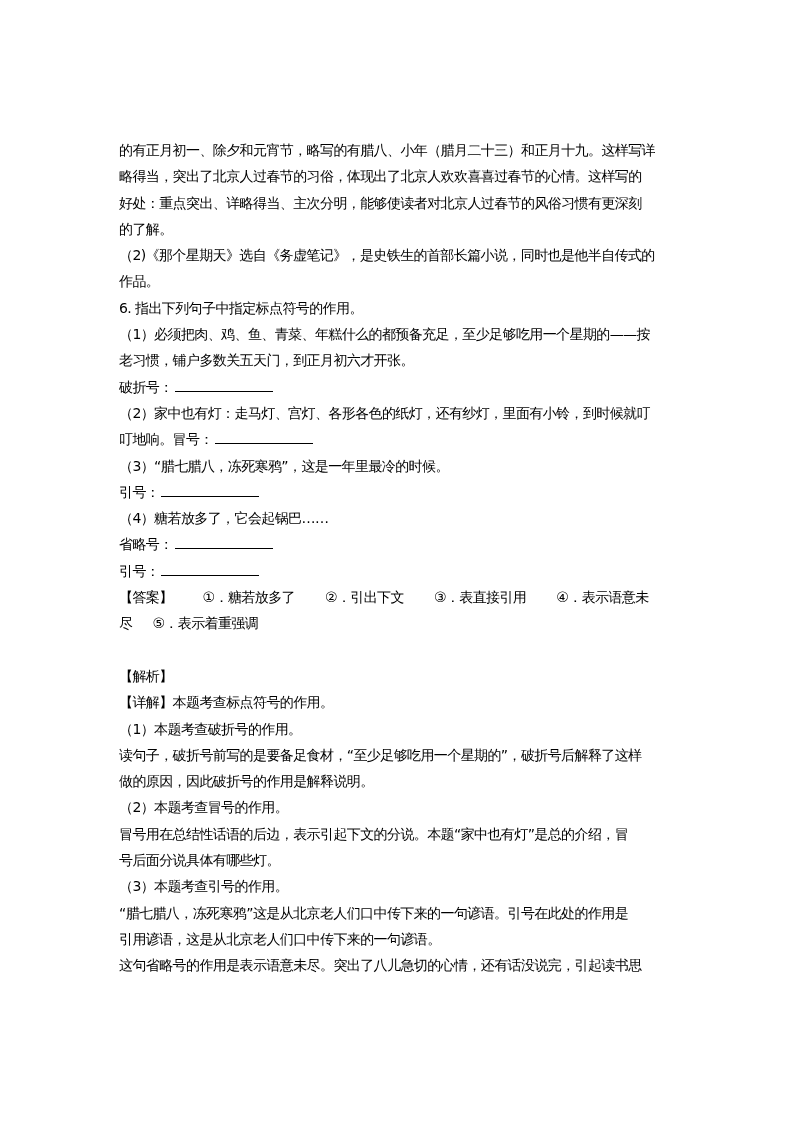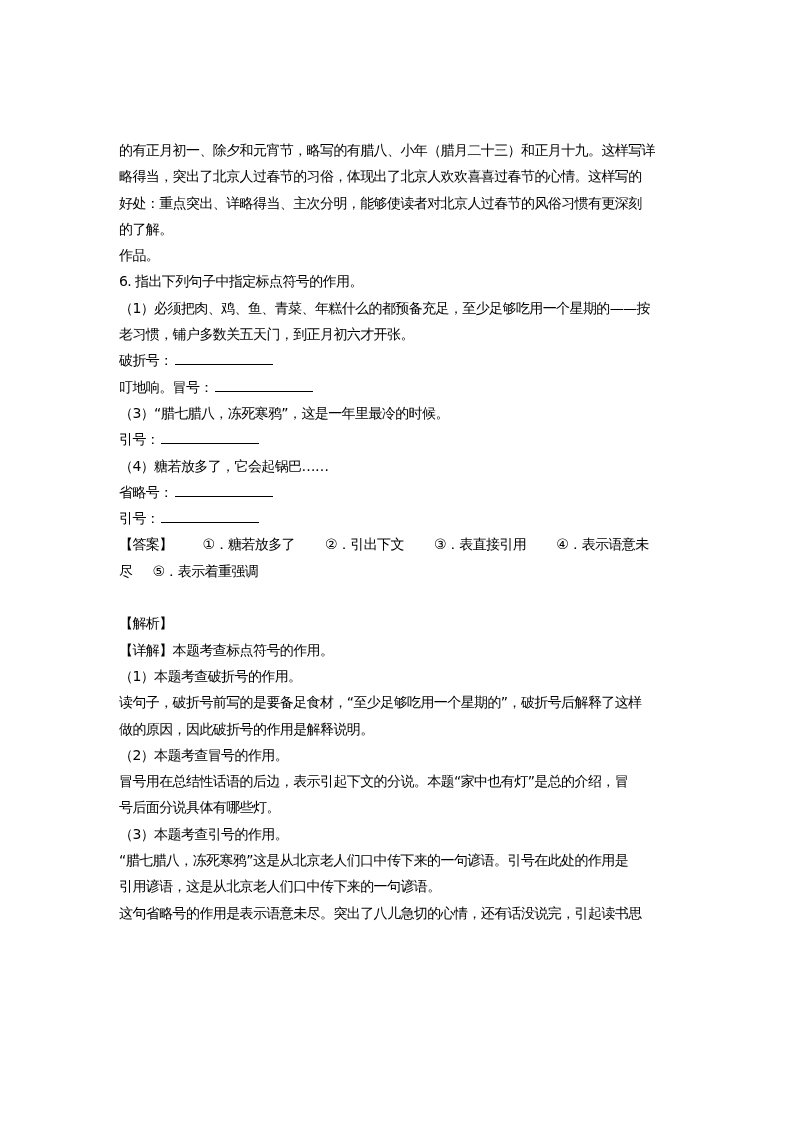--- a/index.html
+++ b/index.html
@@ -19,27 +19,29 @@
     .spacer { height: 26.3px; }
   </style>
 </head>
 <body>
 
 <div class="page">
   <div class="line">的有正月初一、除夕和元宵节，略写的有腊八、小年（腊月二十三）和正月十九。这样写详</div>
   <div class="line">略得当，突出了北京人过春节的习俗，体现出了北京人欢欢喜喜过春节的心情。这样写的</div>
   <div class="line">好处：重点突出、详略得当、主次分明，能够使读者对北京人过春节的风俗习惯有更深刻</div>
   <div class="line">的了解。</div>
+  <div class="line">（2)《那个星期天》选自《务虚笔记》，是史铁生的首部长篇小说，同时也是他半自传式的</div>
   <div class="line">作品。</div>
   <div class="line">6. 指出下列句子中指定标点符号的作用。</div>
   <div class="line">（1）必须把肉、鸡、鱼、青菜、年糕什么的都预备充足，至少足够吃用一个星期的——按</div>
   <div class="line">老习惯，铺户多数关五天门，到正月初六才开张。</div>
   <div class="line">
     <span>破折号：</span><span class="blank"></span>
   </div>
+  <div class="line">（2）家中也有灯：走马灯、宫灯、各形各色的纸灯，还有纱灯，里面有小铃，到时候就叮</div>
   <div class="line">
     <span>叮地响。冒号：</span><span class="blank"></span>
   </div>
   <div class="line">（3）“腊七腊八，冻死寒鸦”，这是一年里最冷的时候。</div>
   <div class="line">
     <span>引号：</span><span class="blank"></span>
   </div>
   <div class="line">（4）糖若放多了，它会起锅巴……</div>
   <div class="line">
     <span>省略号：</span><span class="blank"></span>

